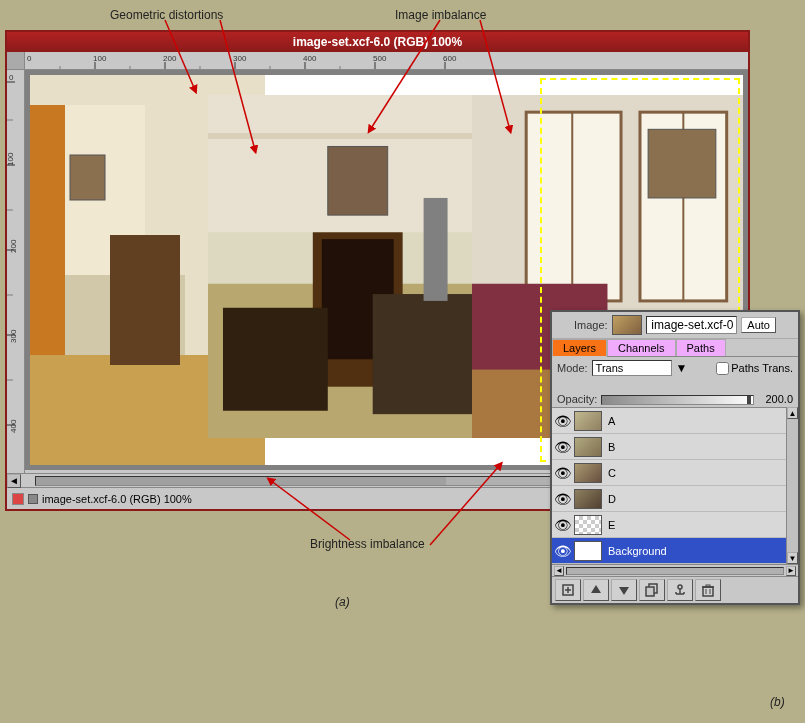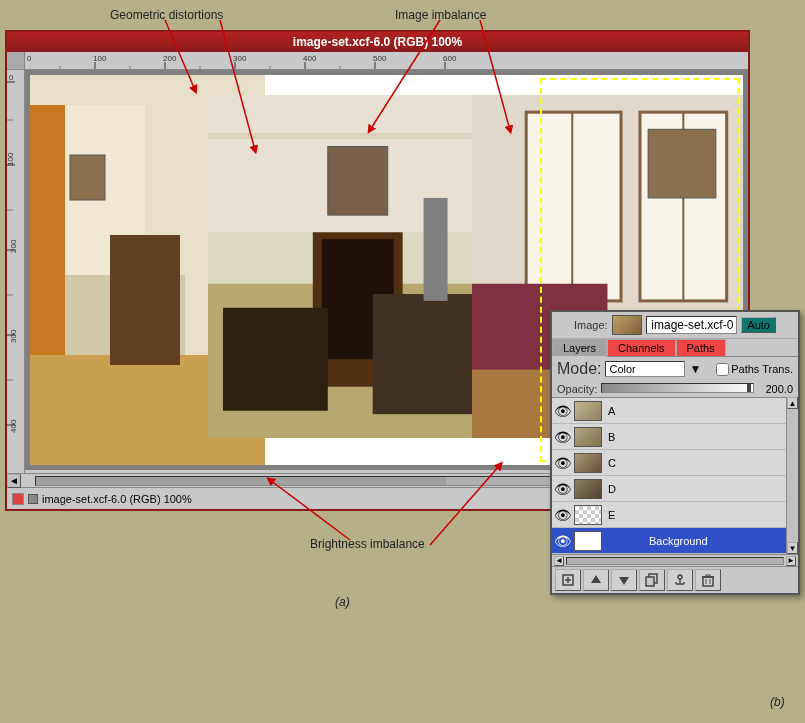--- a/index.html
+++ b/index.html
@@ -162,56 +162,56 @@
     .image-name-box {
       flex: 1;
       background: white;
       border: 1px inset #888;
       padding: 1px 3px;
       font-size: 12px;
       text-align: right;
     }
 
     .auto-btn {
-      background: #0f766e;
+      background: #ffffff;
       border: 1px outset #aaa;
       padding: 1px 5px;
       font-size: 11px;
       cursor: pointer;
     }
 
     .layers-tabs {
       display: flex;
       border-bottom: 1px solid #888;
     }
 
     .layer-tab {
       padding: 2px 10px;
       font-size: 11px;
-      background: #ef4444;
+      background: #f0abfc;
       border: 1px solid #aaa;
       border-bottom: none;
       cursor: pointer;
     }
 
     .layer-tab.active {
-      background: #a3a3a3;
+      background: #f97316;
       border-bottom: 1px solid #c8c8c8;
       margin-bottom: -1px;
     }
 
     .layers-mode-row {
       display: flex;
       align-items: center;
       padding: 3px 5px;
       gap: 4px;
     }
 
     .mode-label {
-      font-size: 16px;
+      font-size: 11px;
       color: #333;
     }
 
     .mode-dropdown {
       background: white;
       border: 1px inset #888;
       padding: 1px 3px;
       font-size: 11px;
       width: 80px;
     }
@@ -219,23 +219,24 @@
     .keep-trans-cb {
       font-size: 11px;
       display: flex;
       align-items: center;
       gap: 2px;
       margin-left: auto;
     }
 
     .opacity-row {
       display: flex;
-      align-items: flex-start;
+      align-items: flex-end;
       padding: 2px 5px;
       gap: 4px;
+      margin-top: 12px;
     }
 
     .opacity-label {
       font-size: 11px;
       color: #333;
       width: 40px;
     }
 
     .opacity-slider {
       flex: 1;
@@ -291,21 +292,20 @@
     }
 
     .layer-name {
       font-size: 11px;
       flex: 1;
       padding-left: 3px;
     }
 
     .layer-row.selected .layer-name {
       color: white;
-      margin-left: 41px;
     }
 
     .layers-bottom-row {
       display: flex;
       align-items: center;
       padding: 2px 3px;
       background: #c8c8c8;
       border-top: 1px solid #888;
       gap: 2px;
     }
@@ -538,21 +538,21 @@
   </div>
 
   <div class="layers-tabs">
     <div class="layer-tab active">Layers</div>
     <div class="layer-tab">Channels</div>
     <div class="layer-tab">Paths</div>
   </div>
 
   <div class="layers-mode-row">
     <span class="mode-label">Mode:</span>
-    <div class="mode-dropdown">Color</div>
+    <div class="mode-dropdown">Trans</div>
     <div style="width:8px;">▼</div>
     <div class="keep-trans-cb">
       <input type="checkbox" style="">
       <span>Paths Trans.</span>
     </div>
   </div>
 
   <div class="opacity-row">
     <span class="opacity-label">Opacity:</span>
     <div class="opacity-slider">

